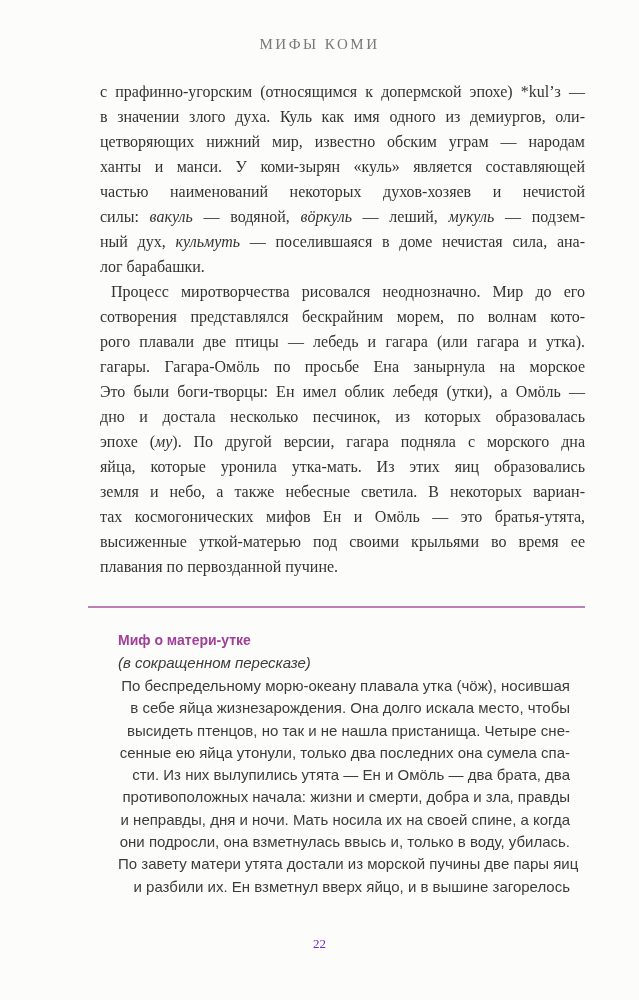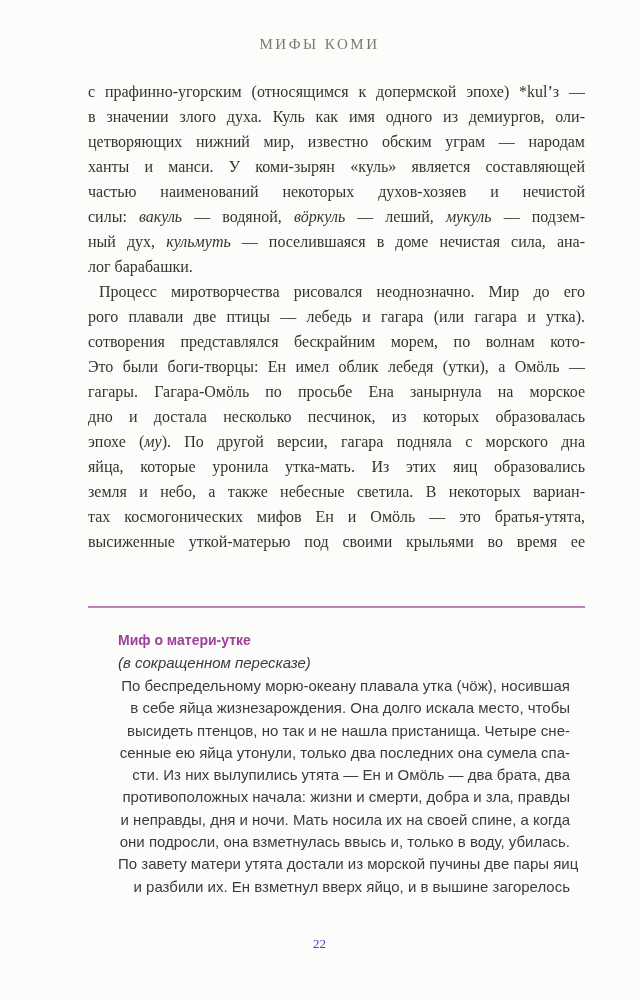--- a/index.html
+++ b/index.html
@@ -14,21 +14,21 @@
   .running-head {
     position:absolute; top:36px; left:0; width:100%;
     text-align:center;
     font-size:15px; letter-spacing:2.5px;
     color:#7b7974;
   }
   .main-text {
     position:absolute; top:79px; left:88px; width:497px;
     font-size:16px; line-height:25px;
   }
-  .para .tline { text-align:justify; text-align-last:justify; }
+  .para .tline { text-align:justify; text-align-last:justify;margin-left:12px; }
   .para .tline.tline-last { text-align-last:left; }
   .para-indent .tline:first-child { text-indent:11px; }
   .tline i { font-style:italic; }
   .divider {
     position:absolute; top:606px; left:88px; width:497px; height:1.5px;
     background:#bb80b8;
   }
   .excerpt {
     position:absolute; top:629px; left:118px; width:452px;
     font-family:"Liberation Sans", sans-serif;
@@ -56,30 +56,31 @@
         <div class="tline"><span>в значении злого духа. Куль как имя одного из демиургов, оли-</span></div>
         <div class="tline"><span>цетворяющих нижний мир, известно обским уграм — народам</span></div>
         <div class="tline"><span>ханты и манси. У коми-зырян «куль» является составляющей</span></div>
         <div class="tline"><span>частью наименований некоторых духов-хозяев и нечистой</span></div>
         <div class="tline"><span>силы: </span><i>вакуль</i><span> — водяной, </span><i>вöркуль</i><span> — леший, </span><i>мукуль</i><span> — подзем-</span></div>
         <div class="tline"><span>ный дух, </span><i>кульмуть</i><span> — поселившаяся в доме нечистая сила, ана-</span></div>
         <div class="tline tline-last"><span>лог барабашки.</span></div>
       </div>
     <div class="para para-indent">
         <div class="tline"><span>Процесс миротворчества рисовался неоднозначно. Мир до его</span></div>
+        <div class="tline"><span>сотворения представлялся бескрайним морем, по волнам кото-</span></div>
         <div class="tline"><span>рого плавали две птицы — лебедь и гагара (или гагара и утка).</span></div>
-        <div class="tline"><span>сотворения представлялся бескрайним морем, по волнам кото-</span></div>
+        <div class="tline"><span>гагары. Гагара-Омöль по просьбе Ена занырнула на морское</span></div>
         <div class="tline"><span>Это были боги-творцы: Ен имел облик лебедя (утки), а Омöль —</span></div>
-        <div class="tline"><span>гагары. Гагара-Омöль по просьбе Ена занырнула на морское</span></div>
         <div class="tline"><span>дно и достала несколько песчинок, из которых образовалась</span></div>
         <div class="tline"><span>эпохе (</span><i>му</i><span>). По другой версии, гагара подняла с морского дна</span></div>
         <div class="tline"><span>яйца, которые уронила утка-мать. Из этих яиц образовались</span></div>
         <div class="tline"><span>земля и небо, а также небесные светила. В некоторых вариан-</span></div>
         <div class="tline"><span>тах космогонических мифов Ен и Омöль — это братья-утята,</span></div>
         <div class="tline"><span>высиженные уткой-матерью под своими крыльями во время ее</span></div>
+        <div class="tline tline-last"><span>плавания по первозданной пучине.</span></div>
       </div>
   </div>
 
   <div class="divider" style="background: rgb(187, 128, 184);"></div>
 
   <div class="excerpt">
     <div class="excerpt-title" style="color: rgb(160, 62, 153);">Миф о матери-утке</div>
     <div class="excerpt-subtitle">(в сокращенном пересказе)</div>
     <div class="excerpt-body">
         <div class="tline"><span>По беспредельному морю-океану плавала утка (чöж), носившая</span></div>

